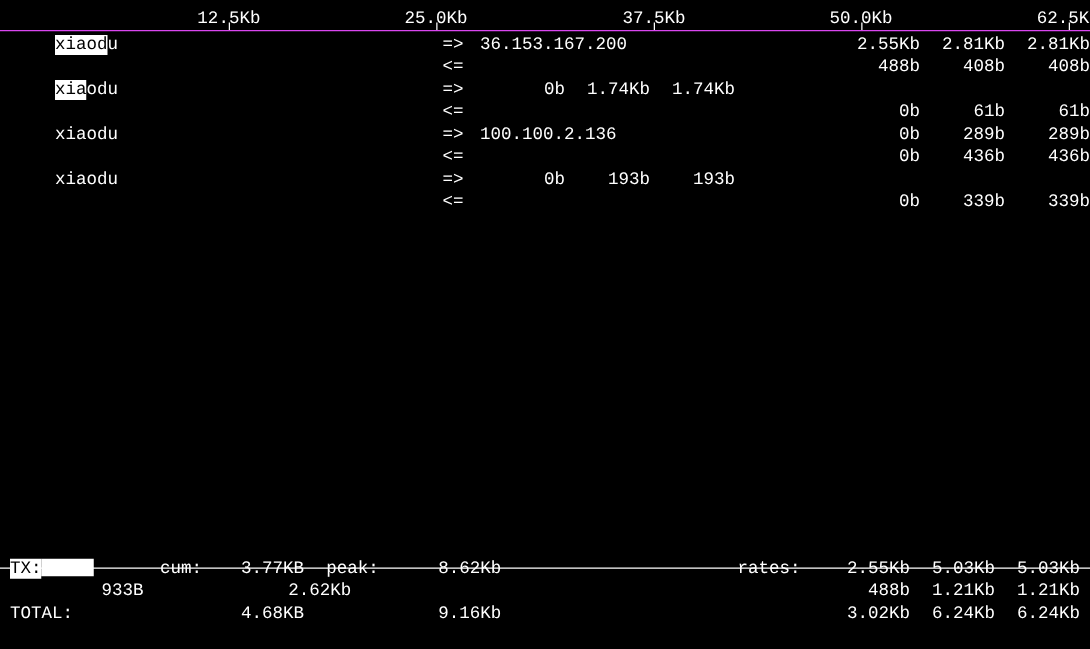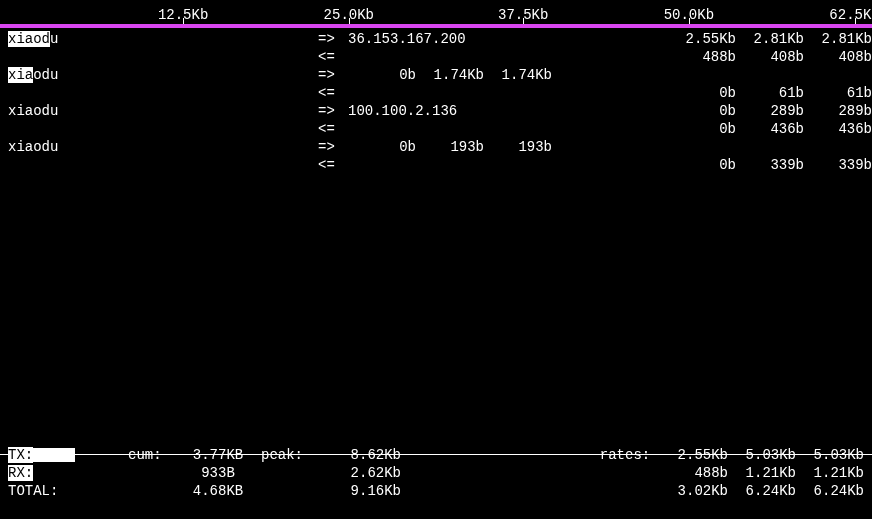--- a/index.html
+++ b/index.html
@@ -11,21 +11,21 @@
     font-size: 14px;
     line-height: 18px;
     width: 872px;
     height: 519px;
     overflow: hidden;
     position: relative;
   }
   .scale {
     position: relative;
     height: 18px;
-    border-bottom: 4px solid #d946ef;
+    border-bottom: 1px solid #d946ef;
     margin-top: 6px;
     font-family: Liberation Mono, monospace;
   }
   .scale-label {
     position: absolute;
     top: 0;
     transform: translateX(-50%);
     white-space: pre;
   }
   .tick {
@@ -34,20 +34,21 @@
     width: 1px;
     height: 6px;
     background: #fff;
   }
   .connections {
     padding-top: 2px;
   }
   .row {
     display: flex;
     height: 18px;
+    padding-left: 36px;
   }
   .col-host {
     width: 310px;
     padding-left: 8px;
     white-space: pre;
   }
   .col-dir {
     width: 30px;
     white-space: pre;
   }
@@ -104,21 +105,20 @@
     width: 70px;
     text-align: right;
     white-space: pre;
   }
   .s-gap {
     flex: 1;
   }
   .s-rates-lbl {
     width: 70px;
     white-space: pre;
-    text-align: center;
   }
   .s-rate {
     width: 68px;
     text-align: right;
     white-space: pre;
   }
   .bar {
     display: inline-block;
     background: #fff;
     height: 14px;
@@ -215,21 +215,20 @@
     <span class="s-cum-val">3.77KB</span>
     <span class="s-peak-lbl">peak:</span>
     <span class="s-peak-val">8.62Kb</span>
     <span class="s-gap"></span>
     <span class="s-rates-lbl">rates:</span>
     <span class="s-rate">2.55Kb</span>
     <span class="s-rate">5.03Kb</span>
     <span class="s-rate">5.03Kb</span>
   </div>
   <div class="srow">
-    <span class="s-label"><span class="inv">RX:</span></span>
     <span class="s-cum-lbl"></span>
     <span class="s-cum-val">933B</span>
     <span class="s-peak-lbl"></span>
     <span class="s-peak-val">2.62Kb</span>
     <span class="s-gap"></span>
     <span class="s-rates-lbl"></span>
     <span class="s-rate">488b</span>
     <span class="s-rate">1.21Kb</span>
     <span class="s-rate">1.21Kb</span>
   </div>

